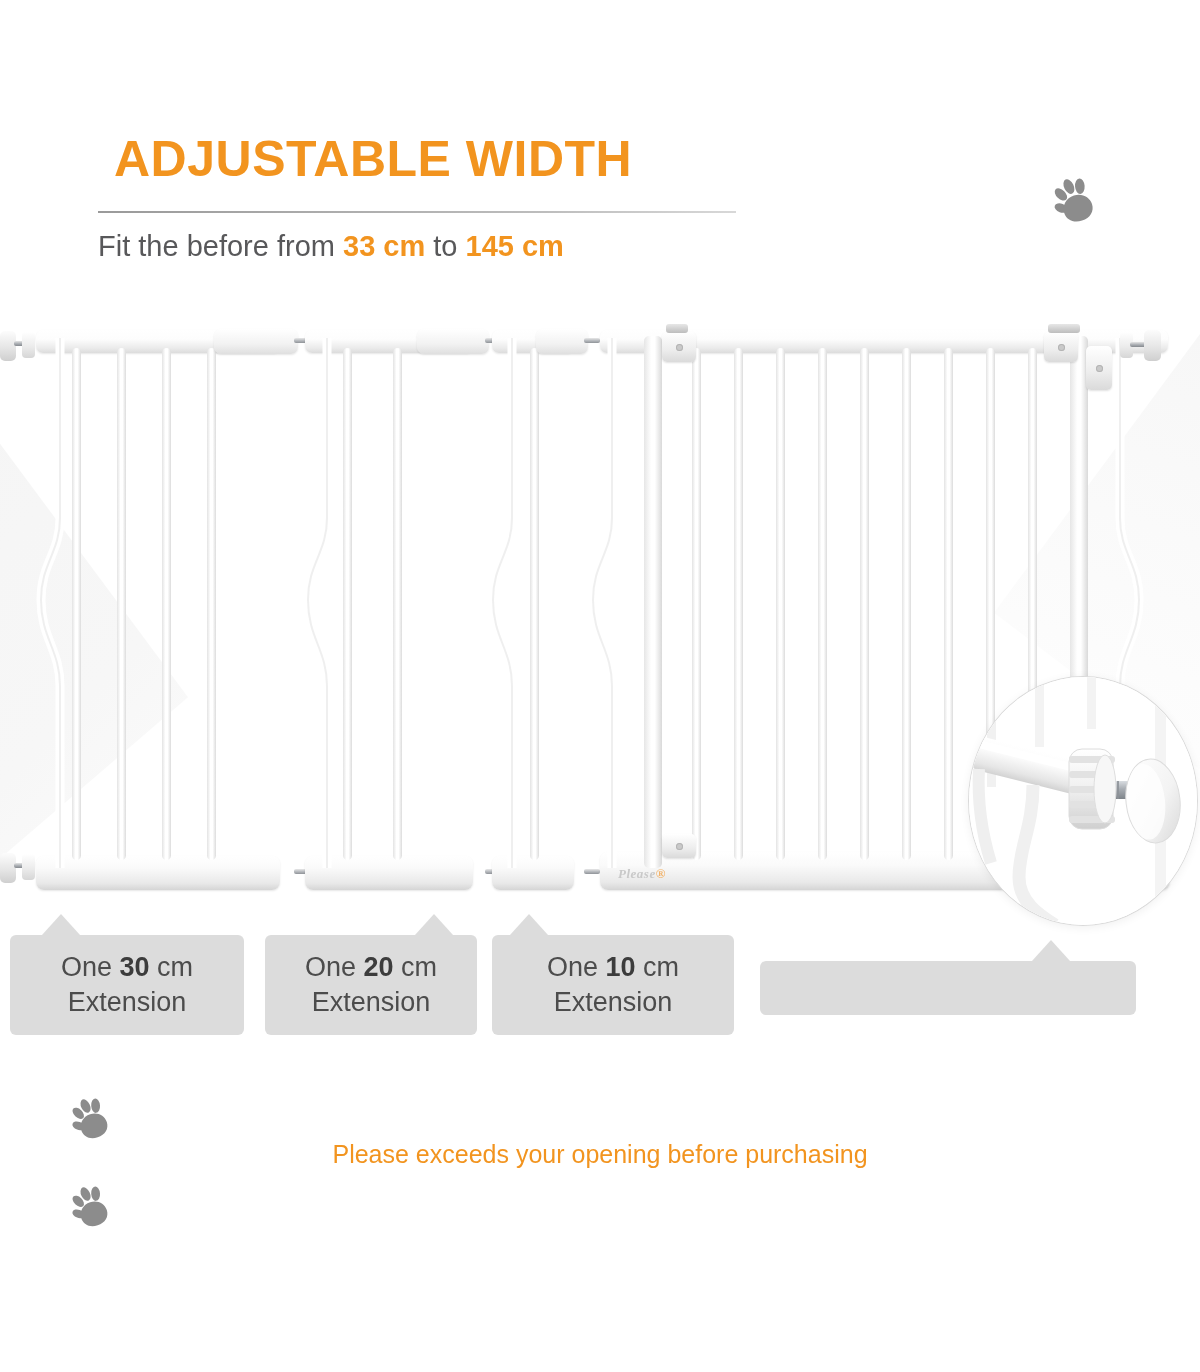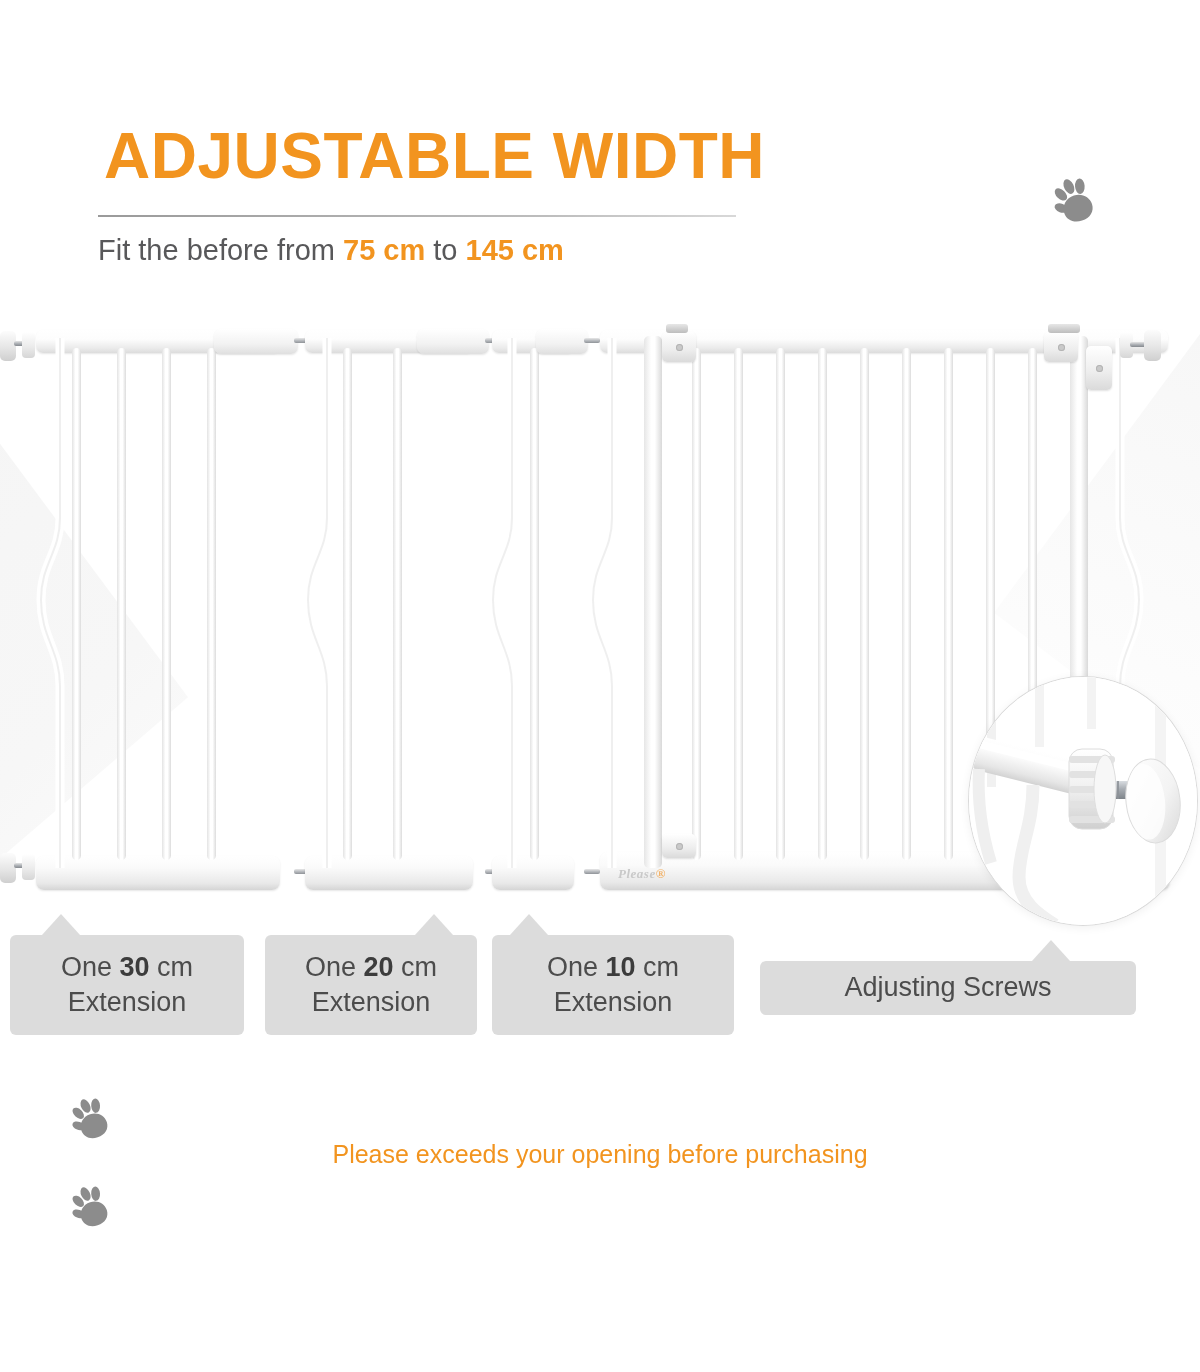--- a/index.html
+++ b/index.html
@@ -18,22 +18,22 @@
   .bg-tri-right{
     position:absolute;right:-40px;top:280px;width:300px;height:520px;
     background:linear-gradient(200deg,#f6f6f6 0%,#ffffff 100%);
     clip-path:polygon(100% 0%, 100% 100%, 18% 64%);
     z-index:0;
   }
 
   
   .header{position:absolute;left:98px;top:118px;width:660px;z-index:5;}
   .title{
-    font-size:64px;font-weight:bold;color:#f2941f;letter-spacing:0.5px;
-    line-height:1;margin:6px;white-space:nowrap;
+    font-size:50px;font-weight:bold;color:#f2941f;letter-spacing:0.5px;
+    line-height:1;margin:16px;white-space:nowrap;
   }
   .divider{
     margin-top:27px;height:2px;width:638px;
     background:linear-gradient(90deg,#9a9a9a 0%,#bdbdbd 70%,#d8d8d8 100%);
   }
   .subtitle{
     margin-top:17px;font-size:29px;color:#58585a;white-space:nowrap;
     font-weight:normal;
   }
   .subtitle .hl{color:#f2941f;font-weight:bold;}
@@ -119,21 +119,21 @@
 </style>
 </head>
 <body>
 
 <div class="bg-tri-left"></div>
 <div class="bg-tri-right"></div>
 
 <div class="header">
   <div class="title">ADJUSTABLE WIDTH</div>
   <div class="divider"></div>
-  <div class="subtitle"><span>Fit the before from </span><span class="hl">75 cm</span><span> to </span><span class="hl">145 cm</span></div>
+  <div class="subtitle"><span>Fit the before from </span><span class="hl">33 cm</span><span> to </span><span class="hl">145 cm</span></div>
 </div>
 
 <div class="paw" style="left:1052px;top:176px;">
   <svg width="50" height="58" viewBox="0 0 50 58">
     <g fill="#8c8c8c" transform="rotate(-18 25 29)">
       <ellipse cx="13" cy="14" rx="4.6" ry="7.4" transform="rotate(-28 13 14)"></ellipse>
       <ellipse cx="23" cy="9" rx="4.8" ry="7.8" transform="rotate(-8 23 9)"></ellipse>
       <ellipse cx="33.5" cy="12" rx="4.8" ry="7.8" transform="rotate(14 33.5 12)"></ellipse>
       <ellipse cx="9" cy="27" rx="4.4" ry="6.8" transform="rotate(-52 9 27)"></ellipse>
       <path d="M25 19c8.4 0 14.6 6.3 14.6 13.6 0 7.6-6 12.8-14.6 12.8S10.4 40.2 10.4 32.6C10.4 25.3 16.6 19 25 19z"></path>
@@ -382,18 +382,17 @@
 <div class="callout" style="left:492px;top:935px;width:242px;height:100px;">
   <div class="ptr" style="left:18px;"></div>
   <div class="txt">
     <span>One </span><b>10</b><span> cm</span><br>
     <span>Extension</span>
   </div>
 </div>
 
 <div class="callout" style="left:760px;top:961px;width:376px;height:54px;">
   <div class="ptr" style="right:66px;"></div>
-  <div class="txt">Adjusting Screws</div>
 </div>
 
 <div class="notes">
   <div class="note n2">Please exceeds your opening before purchasing</div>
 </div>
 
 </body></html>

